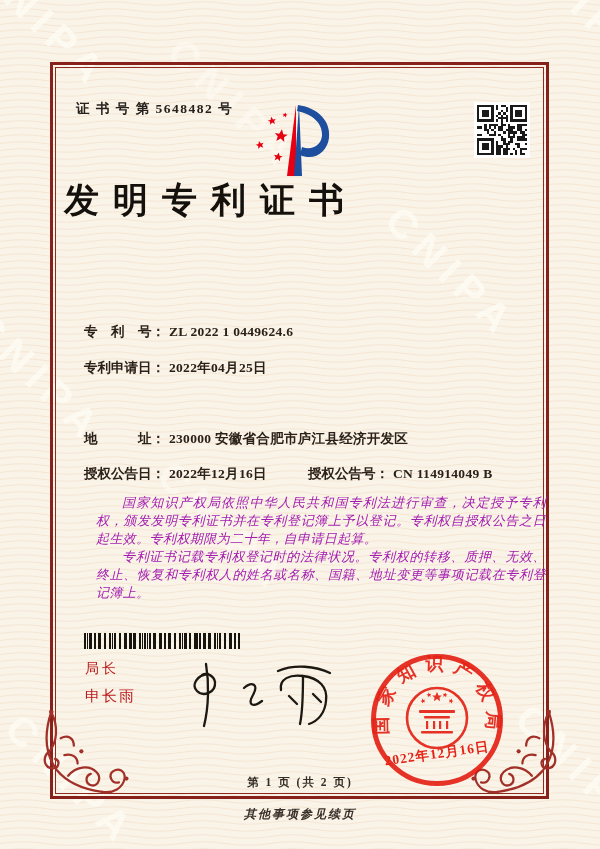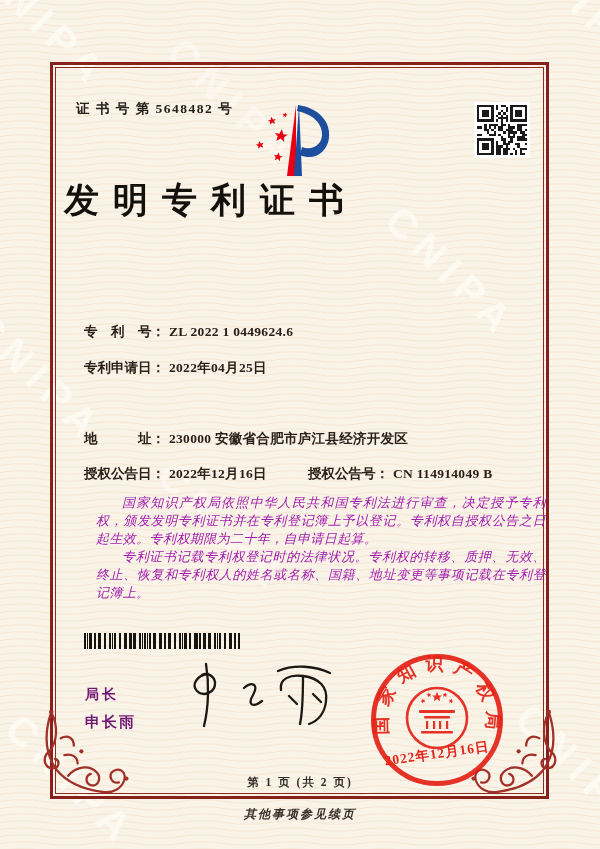--- a/index.html
+++ b/index.html
@@ -34,21 +34,21 @@
   .pair2 { position:absolute; left:224px; top:0; }
   .legal { position:absolute; left:84px; top:494px; width:450px; font-size:13px; line-height:18px;
            font-style:italic; text-align:justify; color:#a21caf; letter-spacing:.4px;margin-left:12px;}
   .legal p { text-indent:2em; }
   .barcode { position:absolute; left:84px; top:633px; width:156px; height:16px;
     background:
       repeating-linear-gradient(90deg,#17130f 0 2px,transparent 2px 5px),
       repeating-linear-gradient(90deg,#17130f 0 1px,transparent 1px 7px),
       repeating-linear-gradient(90deg,transparent 0 3px,#17130f 3px 4px,transparent 4px 11px);
   }
-  .director { position:absolute; left:85px; top:686px; font-weight:bold; color:#701a75; }
+  .director { position:absolute; left:85px; top:660px; font-weight:normal; color:#b91c1c; }
   .director .t1 { font-size:14px; letter-spacing:3px; }
   .director .t2 { font-size:15px; letter-spacing:2px; margin-top:9px; }
   .signature { position:absolute; left:178px; top:658px; }
   .seal { position:absolute; left:369px; top:652px; opacity:.95; }
   .pageinfo { position:absolute; left:50px; top:775px; width:500px; text-align:center;
               font-size:11.5px; font-weight:bold; letter-spacing:2px; color:#332c24; }
   .note { position:absolute; left:0; top:806px; width:600px; text-align:center;
           font-size:12px; font-weight:bold; font-style:italic; letter-spacing:2px; color:#39302a; }
   .orn { position:absolute; }
   .orn.left  { left:39px;  top:710px; }

